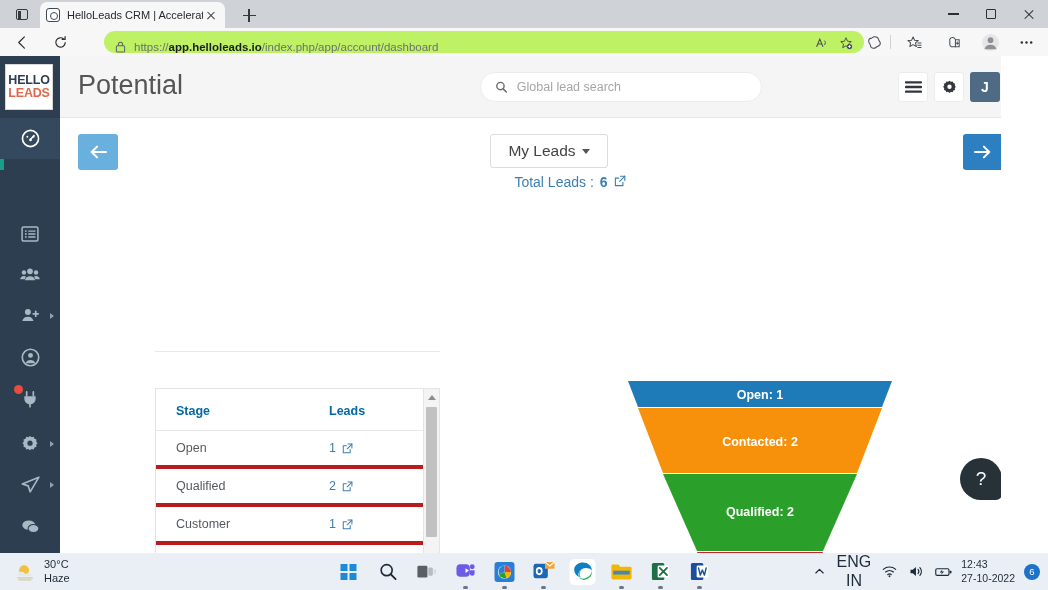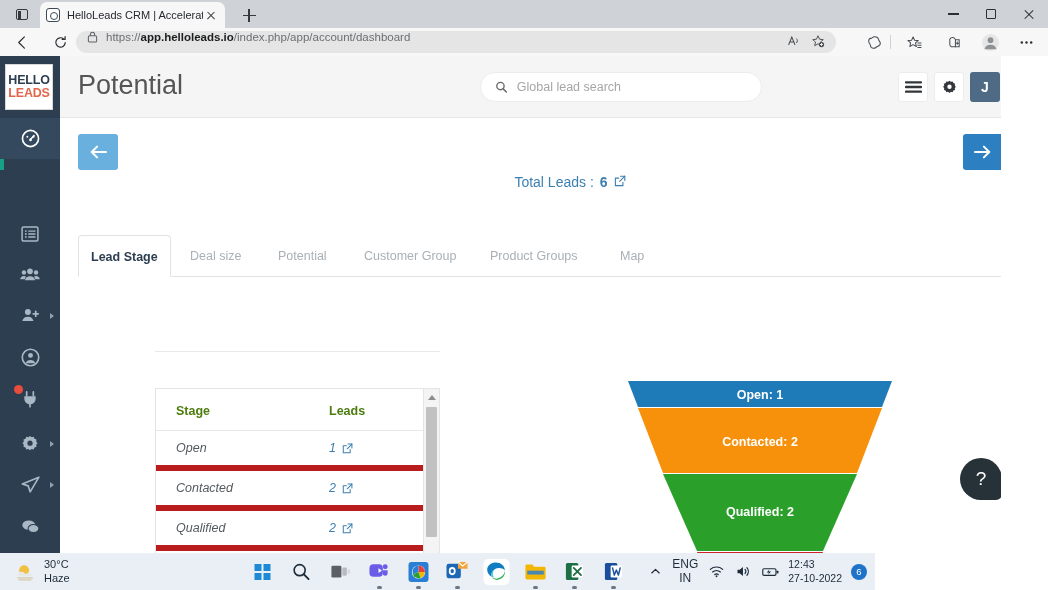--- a/index.html
+++ b/index.html
@@ -82,22 +82,22 @@
   .navbar {
     position: absolute; top: 28px; left: 0; width: 1048px; height: 28px;
     background: #f7f7f8;
   }
   .nav-ico {
     position: absolute; top: 2px; width: 24px; height: 24px;
     display: flex; align-items: center; justify-content: center;
     cursor: pointer; color: #2b2f33;
   }
   .urlbar {
-    position: absolute; left: 76px; top: 3px; width: 760px; height: 22px;
-    background: #e5e5e5; border-radius: 11px; display: flex; align-items: flex-start;
+    position: absolute; left: 104px; top: 3px; width: 760px; height: 22px;
+    background: #bef264; border-radius: 11px; display: flex; align-items: flex-end;
     padding: 0 8px;
   }
   .url-text { font-size: 11.5px; color: #6b6f73; white-space: nowrap; }
   .url-text b { color: #1b1d1f; font-weight: 700; }
   .url-text .scheme { color: #6b6f73; }
   .lock-ico { width: 16px; margin-right: 6px; display: flex; justify-content: center; }
   .url-right { margin-left: auto; display: flex; gap: 4px; align-items: center; }
 
   
   .viewport {
@@ -227,28 +227,27 @@
     background: #e8e8e8;
   }
 
   
   .table-card {
     position: absolute; left: 95px; top: 332px; width: 285px; height: 220px;
     border: 1px solid #e4e4e4; background: #ffffff; overflow: hidden;
   }
   .lead-table { width: 100%; border-collapse: collapse; }
   .lead-table th {
-    font-size: 12.5px; color: #4d7c0f; font-weight: 700; text-align: left;
+    font-size: 12.5px; color: #0369a1; font-weight: 700; text-align: left;
     padding: 15px 0 12px 20px; border-bottom: 1px solid #e8e8e8;
   }
   .lead-table th.num-col, .lead-table td.num-col { padding-left: 0; width: 110px; }
   .lead-table td {
     font-size: 12.5px; color: #555a5f; padding: 10px 0 10px 20px;
-    border-bottom: 6px solid #b91c1c;
-    font-style: italic;
+    border-bottom: 4px solid #b91c1c;
   }
   .lead-table td.num-col { color: #3c7fb1; }
   .cell-link { display: inline-flex; align-items: center; gap: 6px; cursor: pointer; }
   .scrollbar-v {
     position: absolute; right: 0; top: 0; width: 16px; height: 220px;
     background: #f4f4f4; border-left: 1px solid #e4e4e4;
   }
   .sb-arrow {
     position: absolute; left: 0; width: 15px; height: 15px;
     display: flex; align-items: center; justify-content: center; cursor: pointer;
@@ -290,21 +289,21 @@
     position: absolute; right: 0; top: 0; width: 15px; height: 497px;
     background: #fbfbfb; border-left: 1px solid #ededed;
   }
   .page-sb-thumb {
     position: absolute; left: 2px; top: 8px; width: 11px; height: 250px;
     background: #c9c9c9; border-radius: 2px; cursor: pointer;
   }
 
   
   .taskbar {
-    position: absolute; left: 0; top: 553px; width: 875px; height: 37px;
+    position: absolute; left: 0; top: 553px; width: 1048px; height: 37px;
     background: #eaeff5; display: flex; align-items: center;
   }
   .weather {
     position: absolute; left: 14px; display: flex; align-items: center; gap: 8px;
     cursor: pointer;
   }
   .weather-txt { font-size: 11px; color: #1d2b38; line-height: 1.25; }
   .tb-center {
     position: absolute; left: 50%; transform: translateX(-50%);
     display: flex; align-items: center; gap: 13px;
@@ -316,21 +315,21 @@
   .tb-icon.running::after {
     content: ""; position: absolute; bottom: -4px; left: 50%;
     transform: translateX(-50%); width: 5px; height: 2.5px;
     background: #6b7785; border-radius: 2px;
   }
   .tb-icon.active { background: #ffffff; border-radius: 5px; }
   .tb-icon.active::after { width: 16px; background: #1e72c8; }
   .tb-right {
     position: absolute; right: 8px; display: flex; align-items: center; gap: 9px;
   }
-  .tb-lang { font-size: 12px; color: #1d2b38; text-align: center; line-height: 1.15; cursor: pointer; }
+  .tb-lang { font-size: 16px; color: #1d2b38; text-align: center; line-height: 1.15; cursor: pointer; }
   .tb-clock { font-size: 10.5px; color: #1d2b38; text-align: left; line-height: 1.3; cursor: pointer; }
   .tb-badge {
     width: 16px; height: 16px; border-radius: 50%; background: #1e72c8;
     color: #fff; font-size: 9.5px; display: flex; align-items: center;
     justify-content: center; cursor: pointer;
   }
   .win-logo { display: grid; grid-template-columns: 1fr 1fr; gap: 2px; }
   .win-logo i { width: 7px; height: 7px; background: #1e8ad6; display: block; }
 </style>
 </head>
@@ -550,66 +549,51 @@
         <svg width="18" height="16" viewBox="0 0 20 16">
             <path d="M19 8 H3 M9 2 L3 8 L9 14" fill="none" stroke="#ffffff" stroke-width="2.2" stroke-linecap="round" stroke-linejoin="round"></path>
           </svg>
       </div>
       <div class="nav-arrow right">
         <svg width="18" height="16" viewBox="0 0 20 16">
             <path d="M1 8 H17 M11 2 L17 8 L11 14" fill="none" stroke="#ffffff" stroke-width="2.2" stroke-linecap="round" stroke-linejoin="round"></path>
           </svg>
       </div>
 
+      <div class="leads-select">
+        <span>My Leads</span>
+        <span class="caret-down"></span>
+      </div>
       <div class="total-leads">
         <span>Total Leads :</span>
         <span class="num">6</span>
         <span>
           <svg width="12" height="12" viewBox="0 0 14 14">
               <path d="M7.6 1.4 H12.6 V6.4" fill="none" stroke="#3c7fb1" stroke-width="1.3" stroke-linecap="round" stroke-linejoin="round"></path>
               <path d="M12.6 1.4 L6.6 7.4" stroke="#3c7fb1" stroke-width="1.3" stroke-linecap="round"></path>
               <path d="M10.4 8.4 V12.4 H1.6 V3.6 H5.6" fill="none" stroke="#3c7fb1" stroke-width="1.3" stroke-linecap="round" stroke-linejoin="round"></path>
             </svg>
         </span>
       </div>
 
-      <div class="tabs-row">
-        <div class="tab-item active" style="left:0;">Lead Stage</div>
-        <div class="tab-item" style="left:100px;">Deal size</div>
-        <div class="tab-item" style="left:188px;">Potential</div>
-        <div class="tab-item" style="left:274px;">Customer Group</div>
-        <div class="tab-item" style="left:400px;">Product Groups</div>
-        <div class="tab-item" style="left:530px;">Map</div>
-      </div>
       <div class="divider-line"></div>
 
       <div class="table-card">
         <table class="lead-table">
           <thead>
             <tr>
               <th>Stage</th>
               <th class="num-col">Leads</th>
             </tr>
           </thead>
           <tbody>
             <tr>
               <td>Open</td>
               <td class="num-col"><span class="cell-link">
                     <span>1</span>
-                    <svg width="11" height="11" viewBox="0 0 14 14">
-                      <path d="M7.6 1.4 H12.6 V6.4" fill="none" stroke="#3c7fb1" stroke-width="1.3" stroke-linecap="round" stroke-linejoin="round"></path>
-                      <path d="M12.6 1.4 L6.6 7.4" stroke="#3c7fb1" stroke-width="1.3" stroke-linecap="round"></path>
-                      <path d="M10.4 8.4 V12.4 H1.6 V3.6 H5.6" fill="none" stroke="#3c7fb1" stroke-width="1.3" stroke-linecap="round" stroke-linejoin="round"></path>
-                    </svg>
-                  </span></td>
-            </tr>
-            <tr>
-              <td>Contacted</td>
-              <td class="num-col"><span class="cell-link">
-                    <span>2</span>
                     <svg width="11" height="11" viewBox="0 0 14 14">
                       <path d="M7.6 1.4 H12.6 V6.4" fill="none" stroke="#3c7fb1" stroke-width="1.3" stroke-linecap="round" stroke-linejoin="round"></path>
                       <path d="M12.6 1.4 L6.6 7.4" stroke="#3c7fb1" stroke-width="1.3" stroke-linecap="round"></path>
                       <path d="M10.4 8.4 V12.4 H1.6 V3.6 H5.6" fill="none" stroke="#3c7fb1" stroke-width="1.3" stroke-linecap="round" stroke-linejoin="round"></path>
                     </svg>
                   </span></td>
             </tr>
             <tr>
               <td>Qualified</td>
               <td class="num-col"><span class="cell-link">

